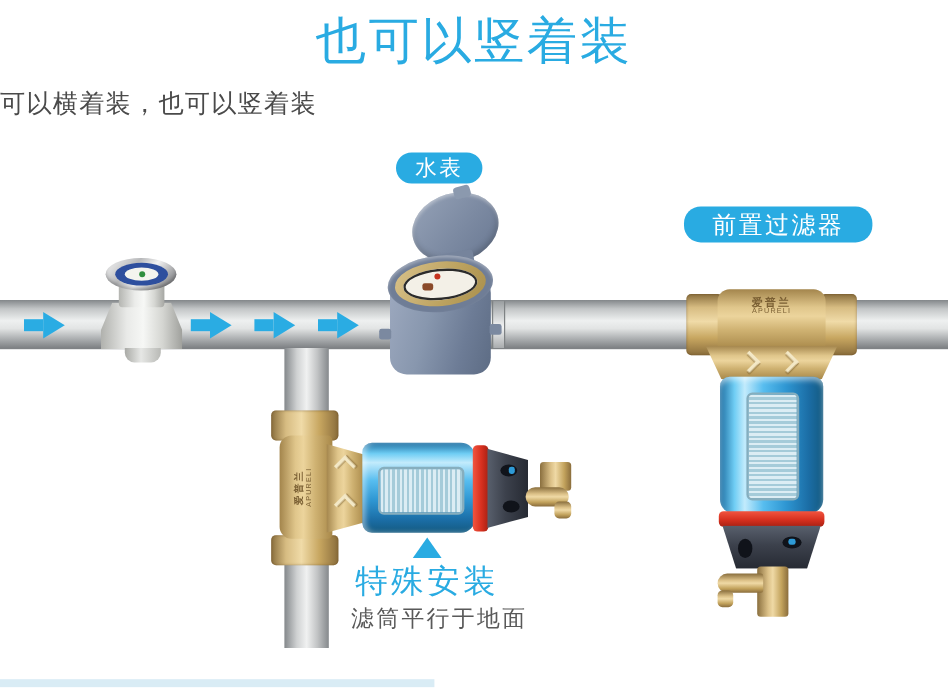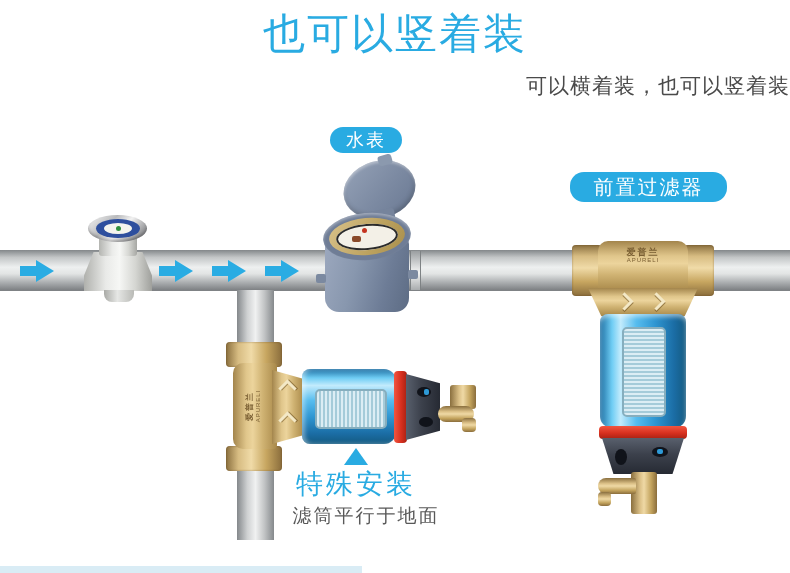--- a/index.html
+++ b/index.html
@@ -8,21 +8,21 @@
     font-family:"Liberation Sans","DejaVu Sans",sans-serif;
   }
   .abs{position:absolute;}
 
   
   .title{
     left:0;top:8px;width:790px;text-align:center;
     font-size:42px;line-height:52px;font-weight:500;color:#29abe2;letter-spacing:2px;
   }
   .subtitle{
-    left:0;top:72px;width:790px;text-align:right;
+    left:0;top:72px;width:790px;text-align:left;
     font-size:21px;color:#4a4a4a;letter-spacing:1px;
   }
 
   
   .pipe-h{
     left:0;top:250px;width:790px;height:41px;
     background:linear-gradient(to bottom,#83878a 0%,#c3c6c7 18%,#eef0f0 42%,#e2e4e4 58%,#aeb1b3 78%,#7f8285 97%);
   }
   .pipe-v{
     left:237px;top:290px;width:37px;height:250px;

